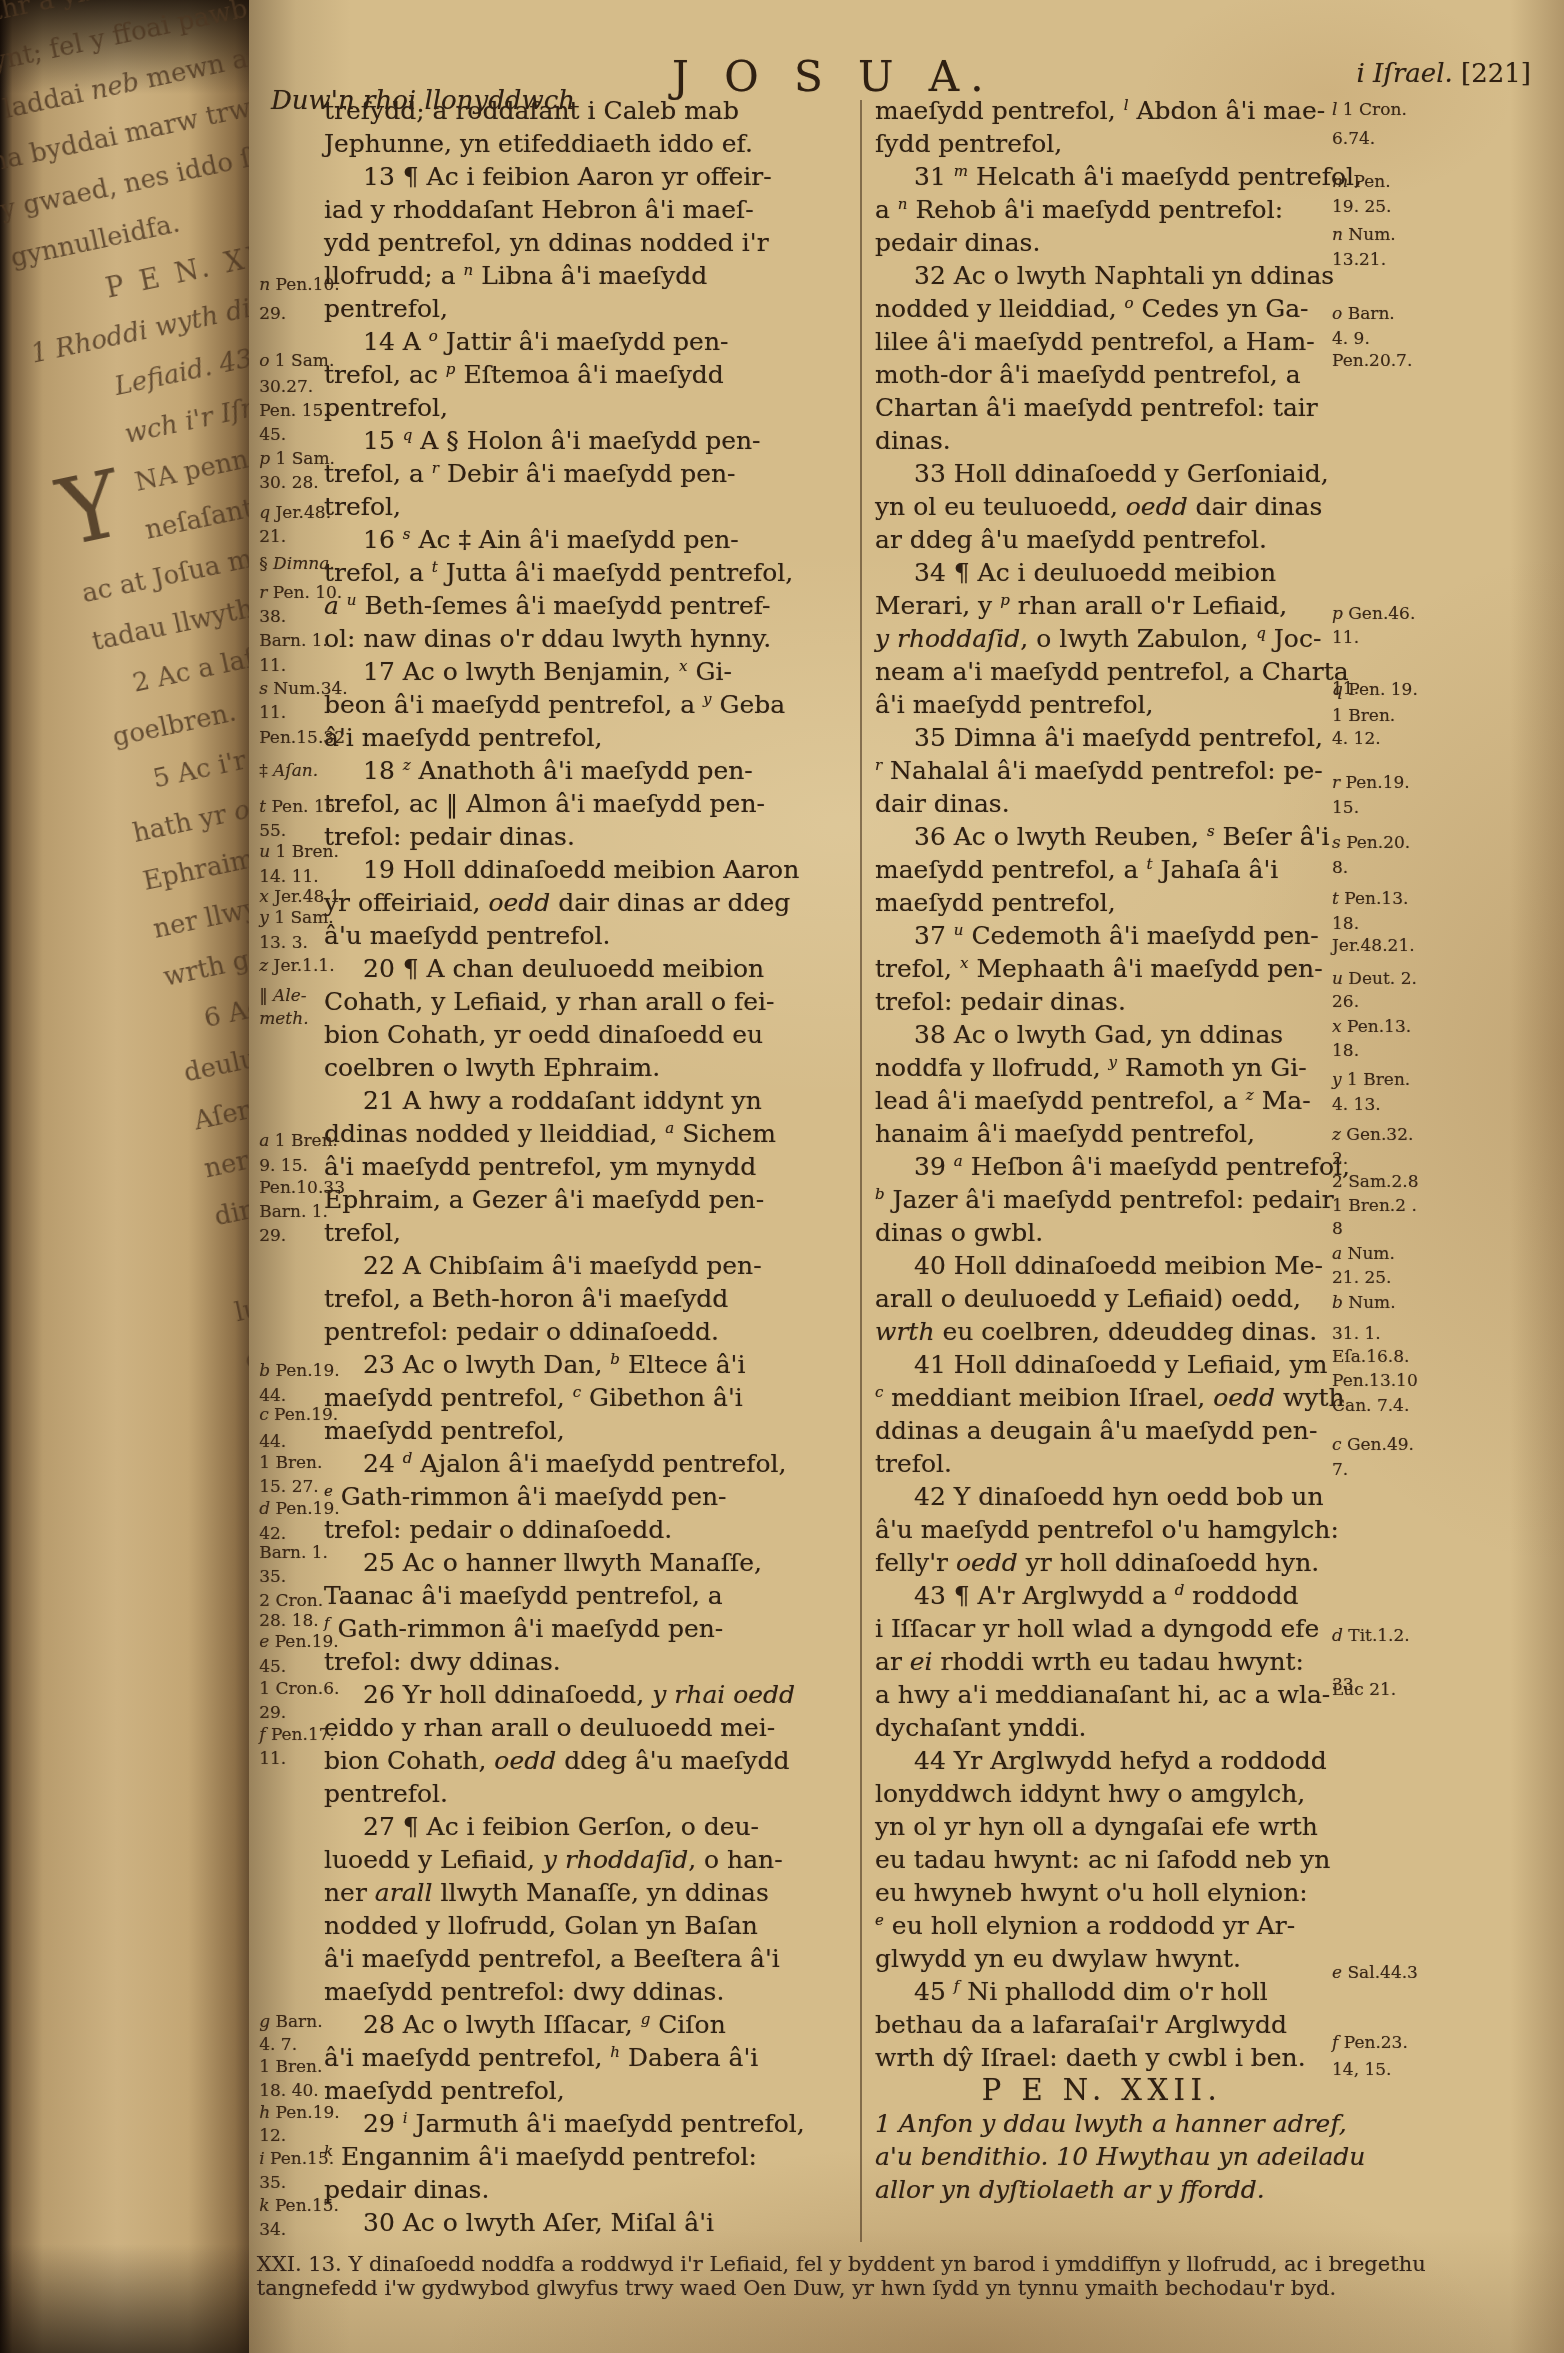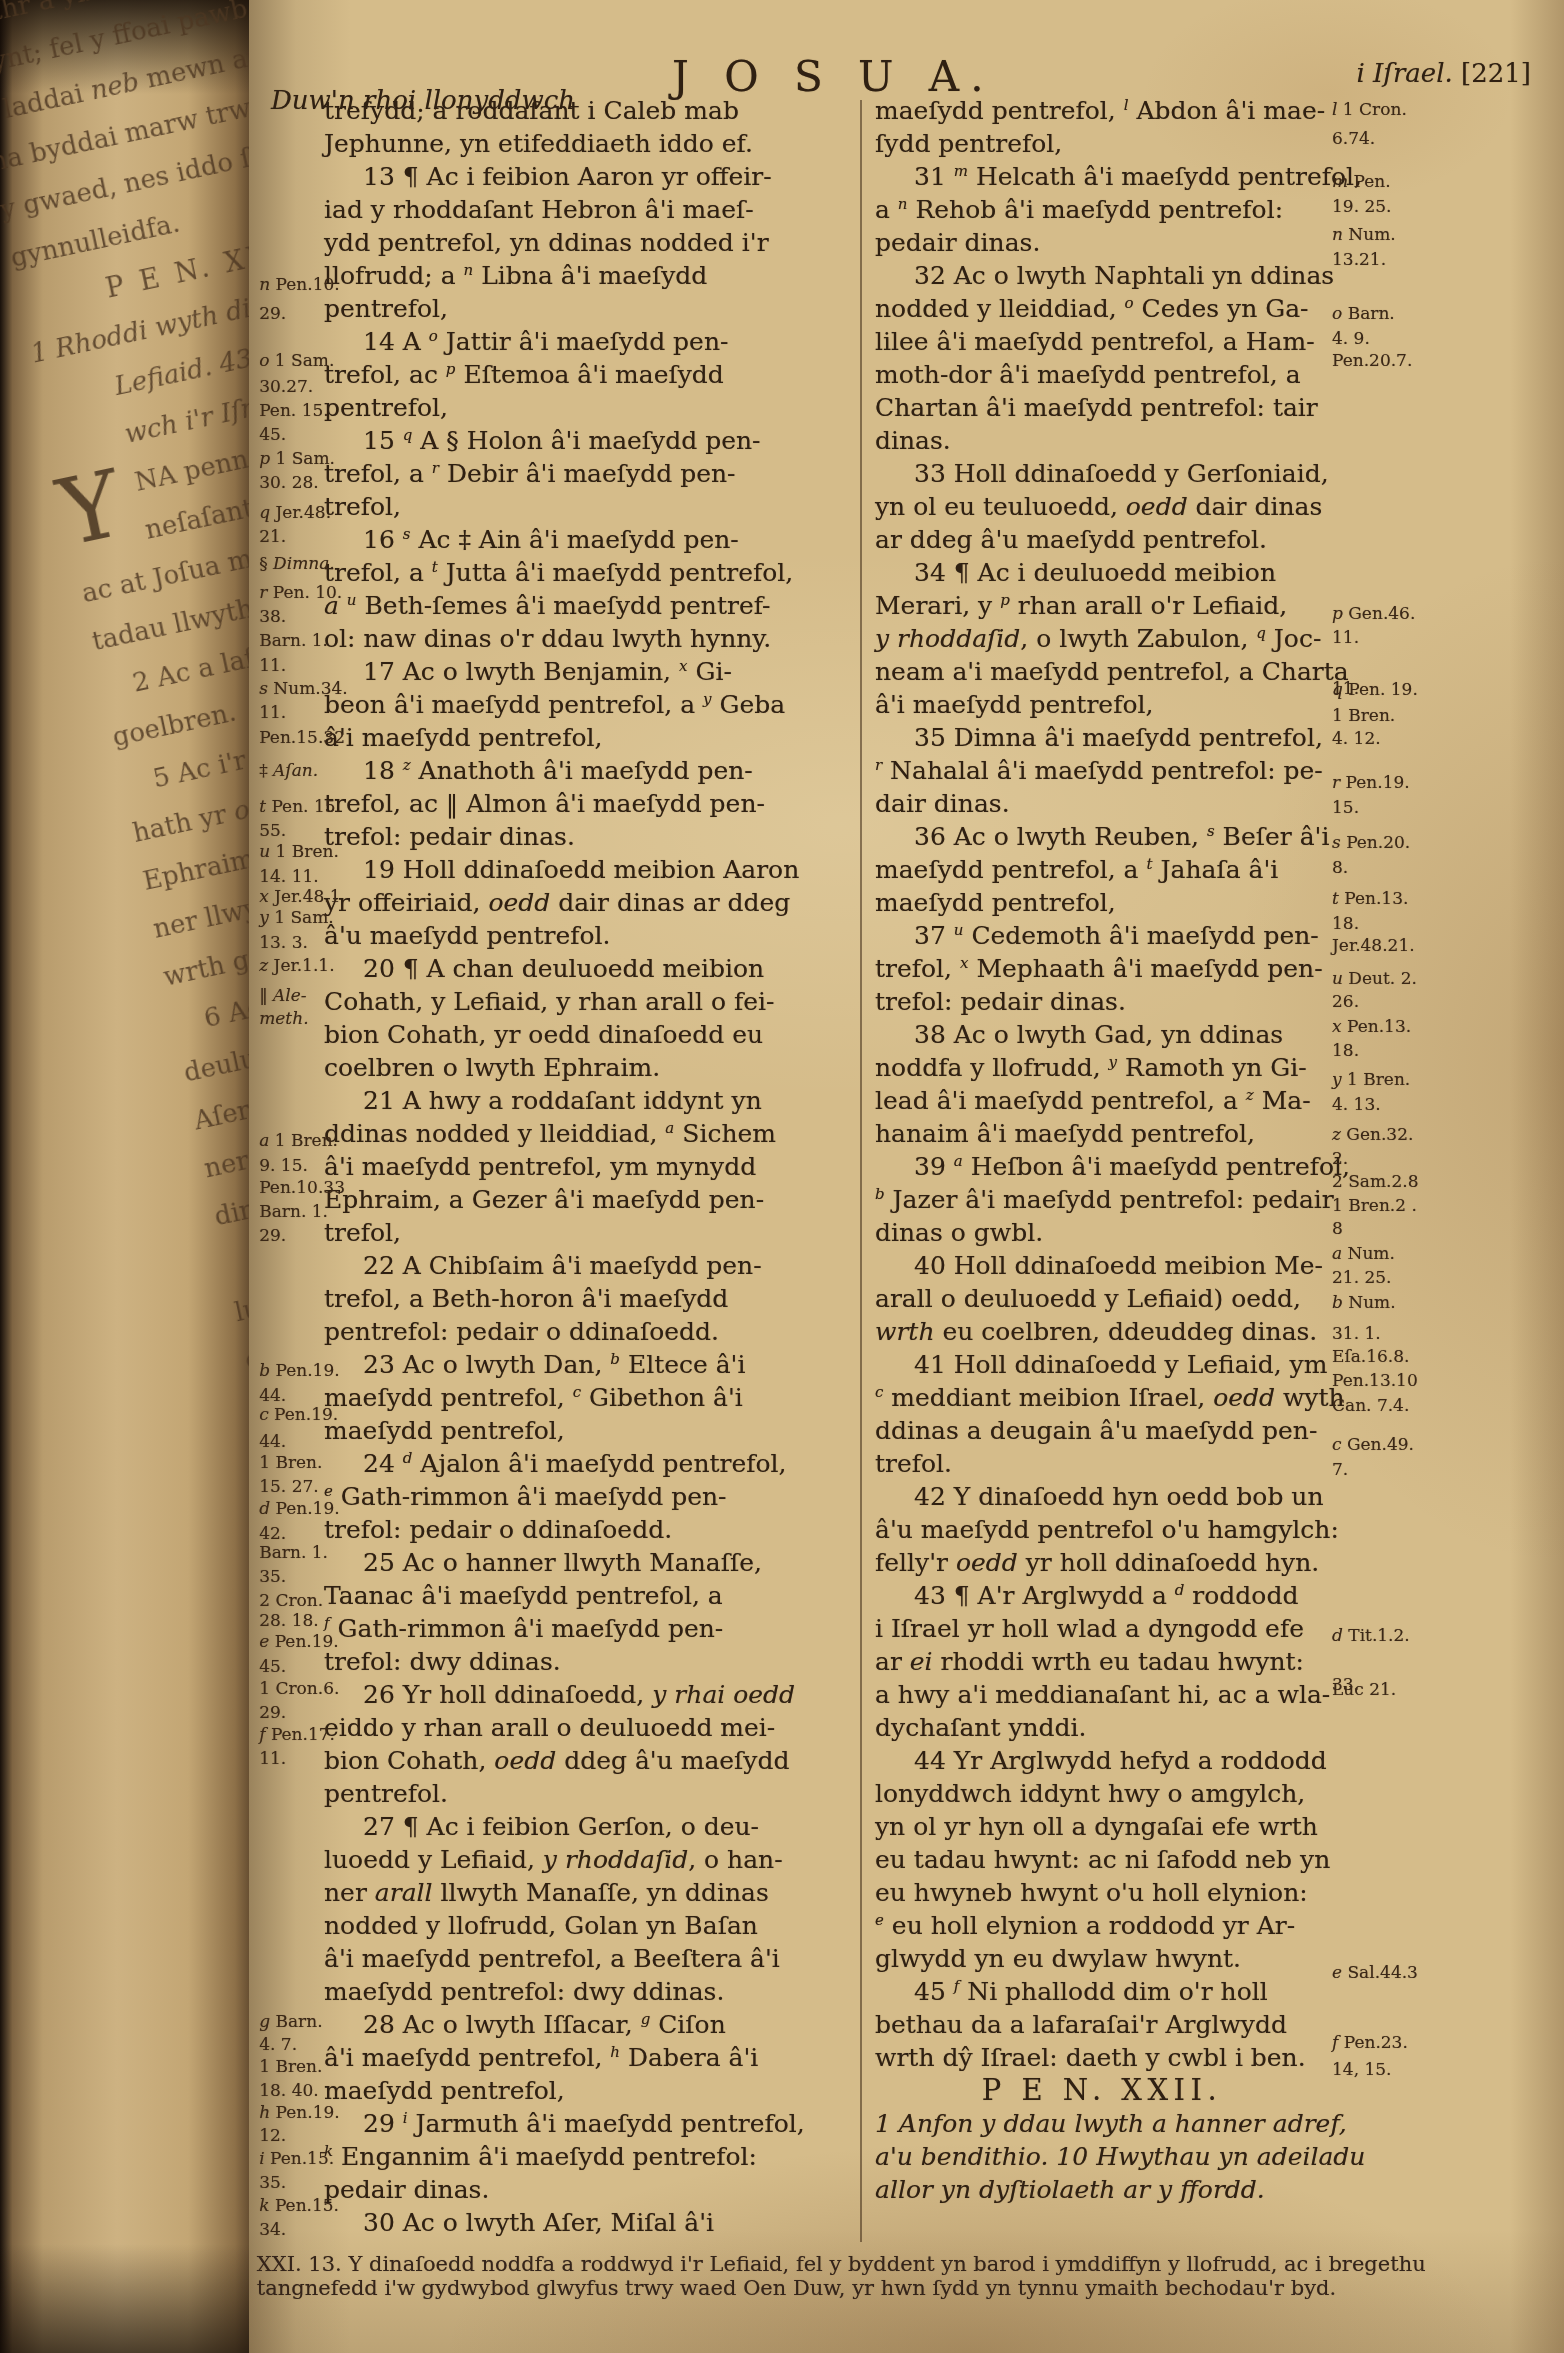--- a/index.html
+++ b/index.html
@@ -215,21 +215,21 @@
         <div class="tl"><span>arall o deuluoedd y Lefiaid) oedd,</span></div>
         <div class="tl"><i>wrth</i><span> eu coelbren, ddeuddeg dinas.</span></div>
         <div class="tl vs"><span>41 Holl ddinaſoedd y Lefiaid, ym</span></div>
         <div class="tl"><sup>c</sup><span> meddiant meibion Iſrael, </span><i>oedd</i><span> wyth</span></div>
         <div class="tl"><span>ddinas a deugain â'u maeſydd pen-</span></div>
         <div class="tl"><span>trefol.</span></div>
         <div class="tl vs"><span>42 Y dinaſoedd hyn oedd bob un</span></div>
         <div class="tl"><span>â'u maeſydd pentrefol o'u hamgylch:</span></div>
         <div class="tl"><span>felly'r </span><i>oedd</i><span> yr holl ddinaſoedd hyn.</span></div>
         <div class="tl vs"><span>43 ¶ A'r Arglwydd a </span><sup>d</sup><span> roddodd</span></div>
-        <div class="tl"><span>i Iſrael yr holl wlad a dyngodd efe</span></div>
+        <div class="tl"><span>i Iſſacar yr holl wlad a dyngodd efe</span></div>
         <div class="tl"><span>ar </span><i>ei</i><span> rhoddi wrth eu tadau hwynt:</span></div>
         <div class="tl"><span>a hwy a'i meddianaſant hi, ac a wla-</span></div>
         <div class="tl"><span>dychaſant ynddi.</span></div>
         <div class="tl vs"><span>44 Yr Arglwydd hefyd a roddodd</span></div>
         <div class="tl"><span>lonyddwch iddynt hwy o amgylch,</span></div>
         <div class="tl"><span>yn ol yr hyn oll a dyngaſai efe wrth</span></div>
         <div class="tl"><span>eu tadau hwynt: ac ni ſafodd neb yn</span></div>
         <div class="tl"><span>eu hwyneb hwynt o'u holl elynion:</span></div>
         <div class="tl"><sup>e</sup><span> eu holl elynion a roddodd yr Ar-</span></div>
         <div class="tl"><span>glwydd yn eu dwylaw hwynt.</span></div>

